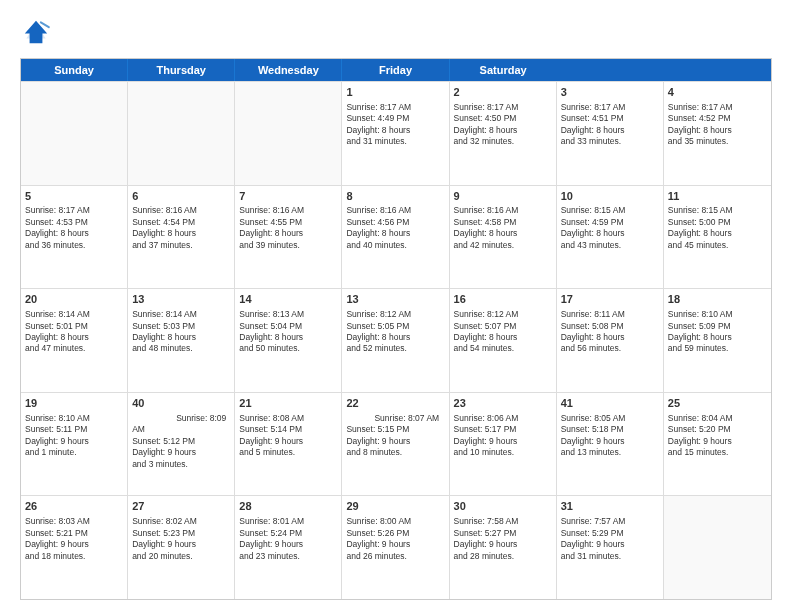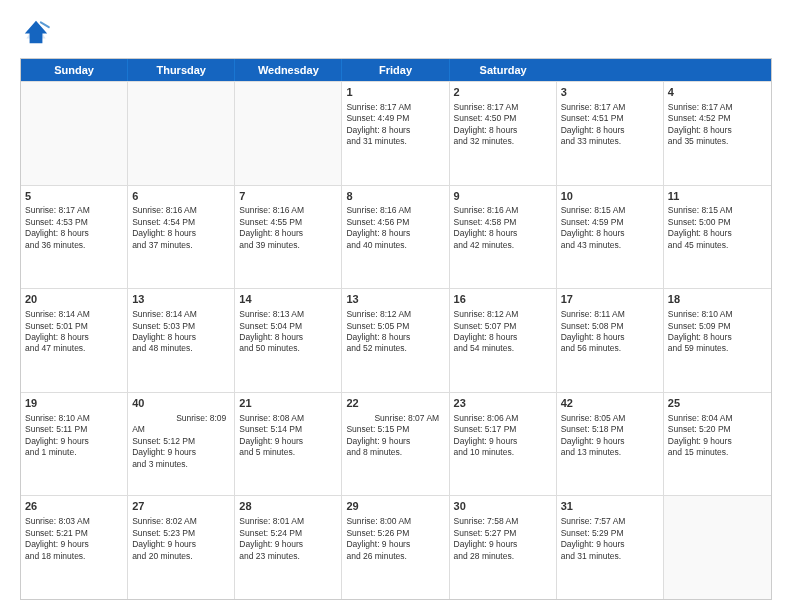--- a/index.html
+++ b/index.html
@@ -231,21 +231,21 @@
 Daylight: 9 hours
 and 5 minutes.</span></div>
           <div class="cal-cell"><span class="day-num">22</span><span style="white-space: pre-line; margin-left: 28px;">Sunrise: 8:07 AM
 Sunset: 5:15 PM
 Daylight: 9 hours
 and 8 minutes.</span></div>
           <div class="cal-cell"><span class="day-num">23</span><span style="white-space: pre-line;">Sunrise: 8:06 AM
 Sunset: 5:17 PM
 Daylight: 9 hours
 and 10 minutes.</span></div>
-          <div class="cal-cell"><span class="day-num">42</span><span style="white-space: pre-line;">Sunrise: 8:05 AM
+          <div class="cal-cell"><span class="day-num">41</span><span style="white-space: pre-line;">Sunrise: 8:05 AM
 Sunset: 5:18 PM
 Daylight: 9 hours
 and 13 minutes.</span></div>
           <div class="cal-cell"><span class="day-num">25</span><span style="white-space: pre-line;">Sunrise: 8:04 AM
 Sunset: 5:20 PM
 Daylight: 9 hours
 and 15 minutes.</span></div>
         </div>
         <div class="cal-row">
           <div class="cal-cell"><span class="day-num">26</span><span style="white-space: pre-line;">Sunrise: 8:03 AM

